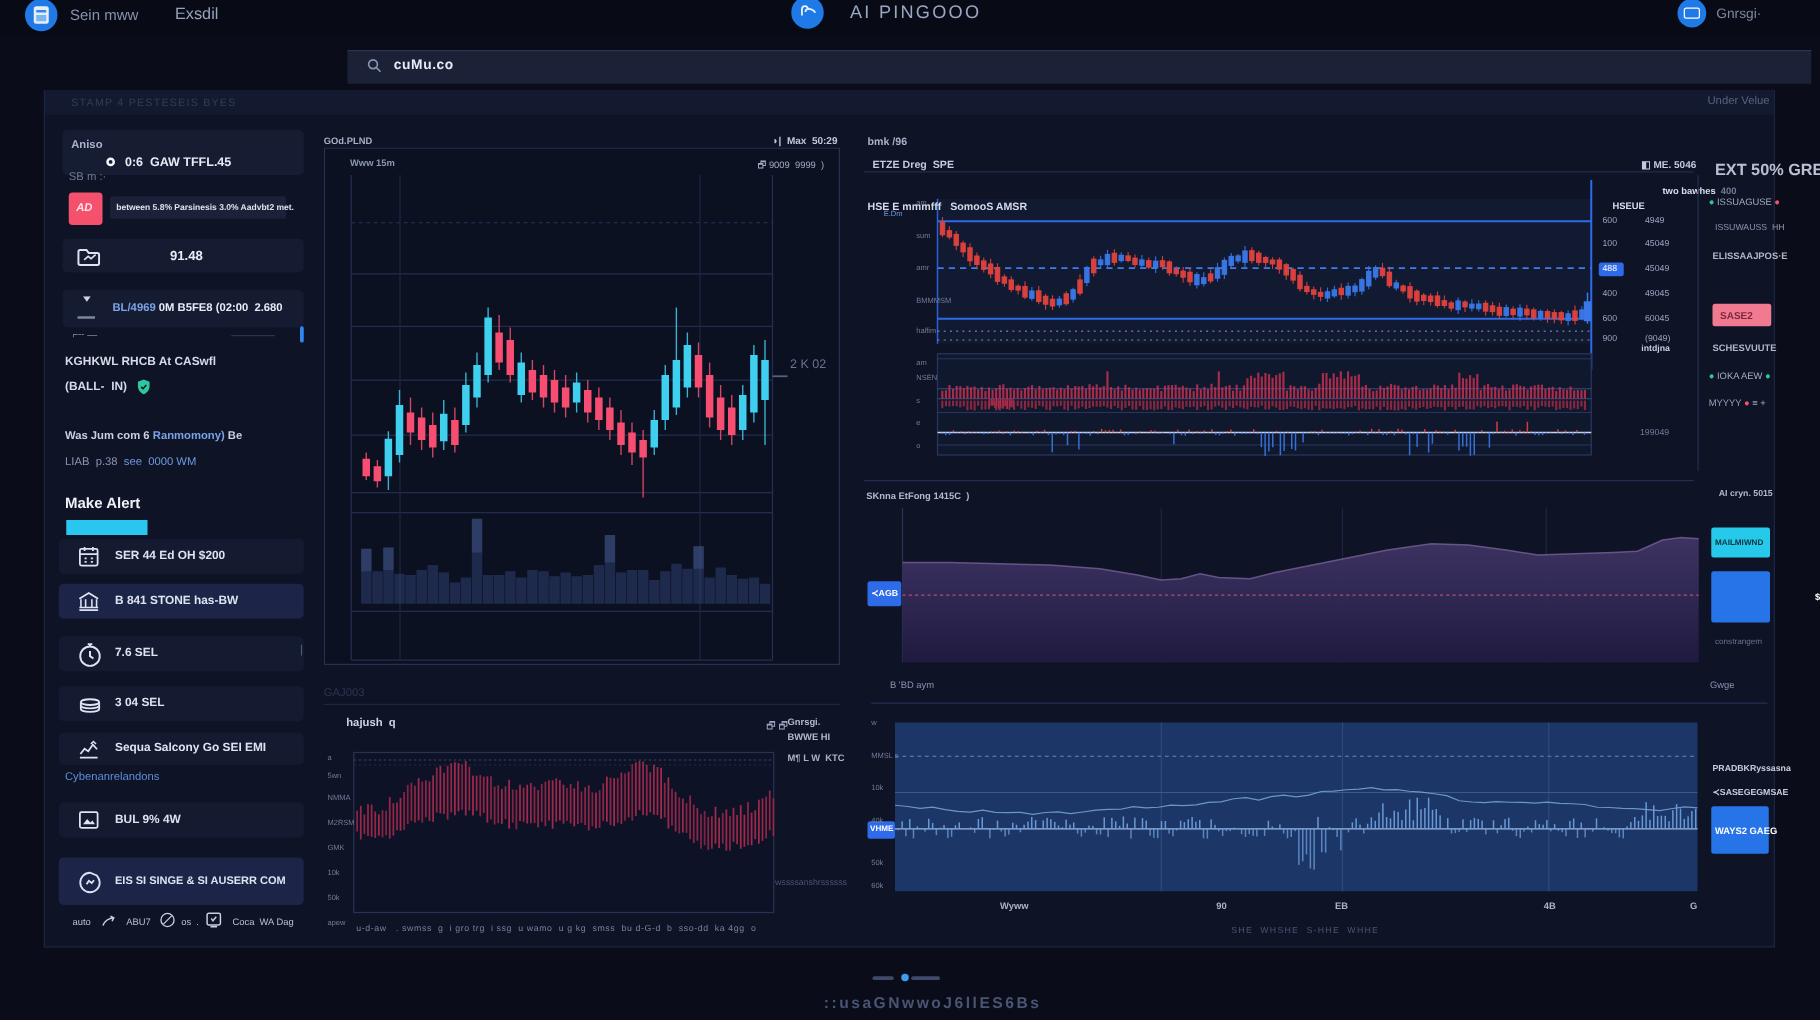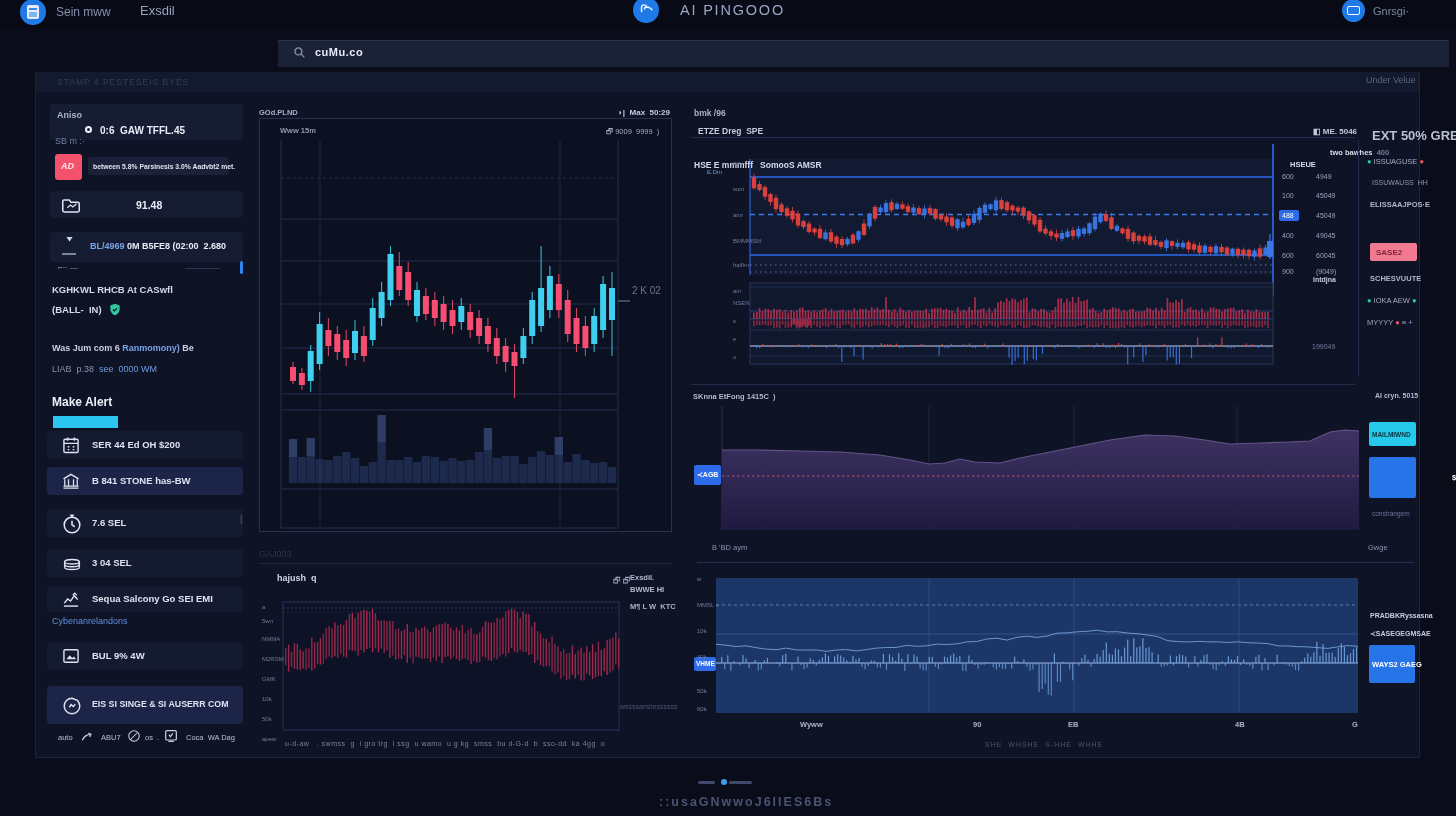--- a/index.html
+++ b/index.html
@@ -382,21 +382,21 @@
     <rect x="341.6" y="90.1" width="1.4" height="26.1" fill="#a62a4d" opacity="0.97"></rect>
     <rect x="344.5" y="88.3" width="1.4" height="23.0" fill="#a62a4d" opacity="0.95"></rect>
     <rect x="347.4" y="79.8" width="1.4" height="35.2" fill="#a62a4d" opacity="0.96"></rect>
     <rect x="350.3" y="78.7" width="1.4" height="34.0" fill="#a62a4d" opacity="0.87"></rect>
     <rect x="353.2" y="77.4" width="1.4" height="33.4" fill="#a62a4d" opacity="0.81"></rect>
     <rect x="356.1" y="72.4" width="1.4" height="31.9" fill="#a62a4d" opacity="0.83"></rect>
     <rect x="359.0" y="78.6" width="1.4" height="30.1" fill="#a62a4d" opacity="0.82"></rect>
   </svg>
 <div class="txt" style="left:277px;top:573px;font-size:9px;font-weight:bold;color:#ced5e6;">hajush&nbsp; q</div>
 <div class="txt" style="left:613px;top:574px;font-size:8px;color:#9aa4be;">🗗 🗗</div>
-<div class="txt" style="left:630px;top:573px;font-size:7.5px;font-weight:bold;color:#b2bace;">Exsdil.</div>
+<div class="txt" style="left:630px;top:573px;font-size:7.5px;font-weight:bold;color:#b2bace;">Gnrsgi.</div>
 <div class="txt" style="left:630px;top:585px;font-size:7.5px;font-weight:bold;color:#b2bace;">BWWE HI</div>
 <div class="txt" style="left:630px;top:602px;font-size:7.5px;font-weight:bold;color:#a9b2c9;">M¶ L W&nbsp; KTC</div>
 <div class="txt" style="left:262px;top:604px;font-size:6px;color:#717c99;">a</div>
 <div class="txt" style="left:262px;top:618px;font-size:6px;color:#717c99;">5wn</div>
 <div class="txt" style="left:262px;top:636px;font-size:6px;color:#717c99;">NMMA</div>
 <div class="txt" style="left:262px;top:656px;font-size:6px;color:#717c99;">M2RSM</div>
 <div class="txt" style="left:262px;top:676px;font-size:6px;color:#717c99;">GMK</div>
 <div class="txt" style="left:262px;top:696px;font-size:6px;color:#717c99;">10k</div>
 <div class="txt" style="left:262px;top:716px;font-size:6px;color:#717c99;">50k</div>
 <div class="txt" style="left:262px;top:736px;font-size:6px;color:#717c99;">apew</div>

